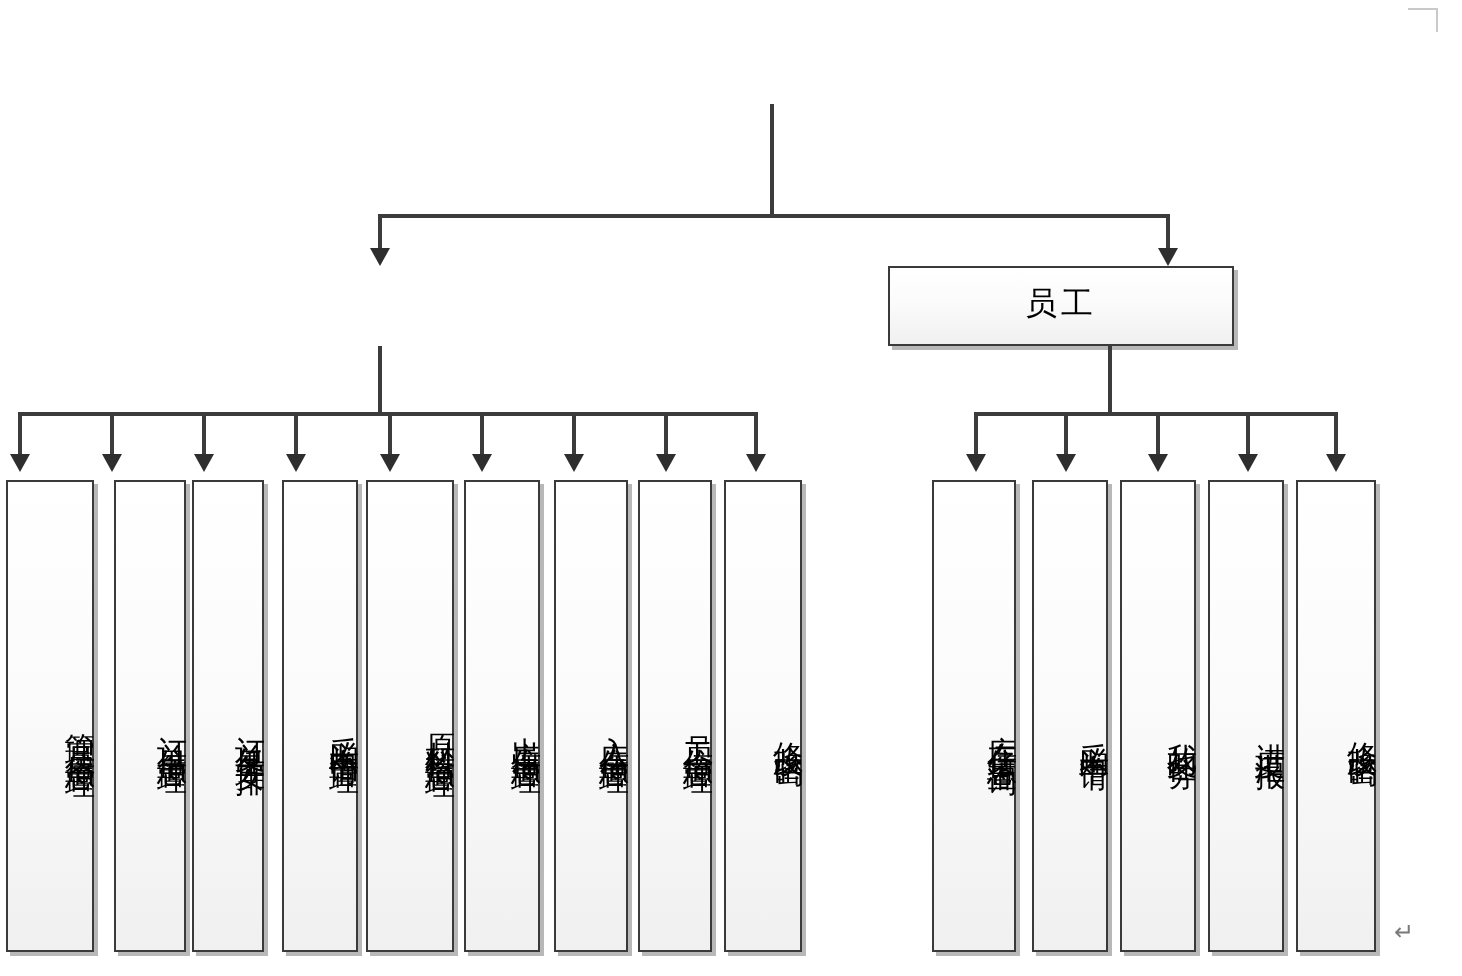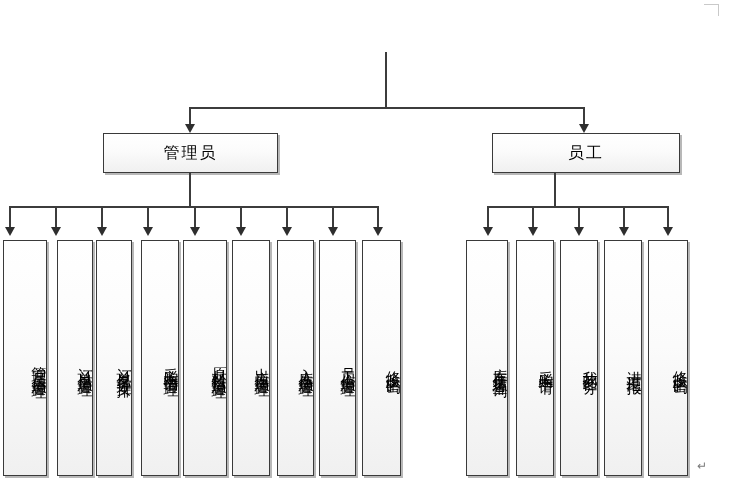--- a/index.html
+++ b/index.html
@@ -45,21 +45,21 @@
   }
 
   
   .node.group {
     top: 133px;
     height: 40px;
     font-size: 16px;
     letter-spacing: 2px;
   }
   .node.group.g0 { left: 103px; width: 175px; }
-  .node.group.g1 { left: 492px; width: 188px; }
+  .node.group.g1 { left: 444px; width: 173px; }
 
   
   .node.leaf {
     top: 240px;
     height: 236px;
     font-size: 15px;
     writing-mode: vertical-rl;
     text-orientation: upright;
     letter-spacing: 3px;
     padding-top: 14px;
@@ -117,21 +117,20 @@
   <div class="line-v" style="left:385px; top:52px; height:56px;"></div>
 
   <div class="line-h" style="left:189px; top:107px; width:395px;"></div>
 
   <div class="line-v" style="left:189px; top:107px; height:19px;"></div>
   <div class="arrow" style="left:185px; top:124px;"></div>
 
   <div class="line-v" style="left:583px; top:107px; height:19px;"></div>
   <div class="arrow" style="left:579px; top:124px;"></div>
 
-  <div class="node group g0">管理员</div>
   <div class="node group g1">员工</div>
 
   <div class="line-v" style="left:189px; top:173px; height:34px;"></div>
   <div class="line-h" style="left:9px; top:206px; width:369px;"></div>
 
   <div class="line-v" style="left:9px;   top:206px; height:23px;"></div>
   <div class="arrow" style="left:5px;   top:227px;"></div>
   <div class="line-v" style="left:55px;  top:206px; height:23px;"></div>
   <div class="arrow" style="left:51px;  top:227px;"></div>
   <div class="line-v" style="left:101px; top:206px; height:23px;"></div>

